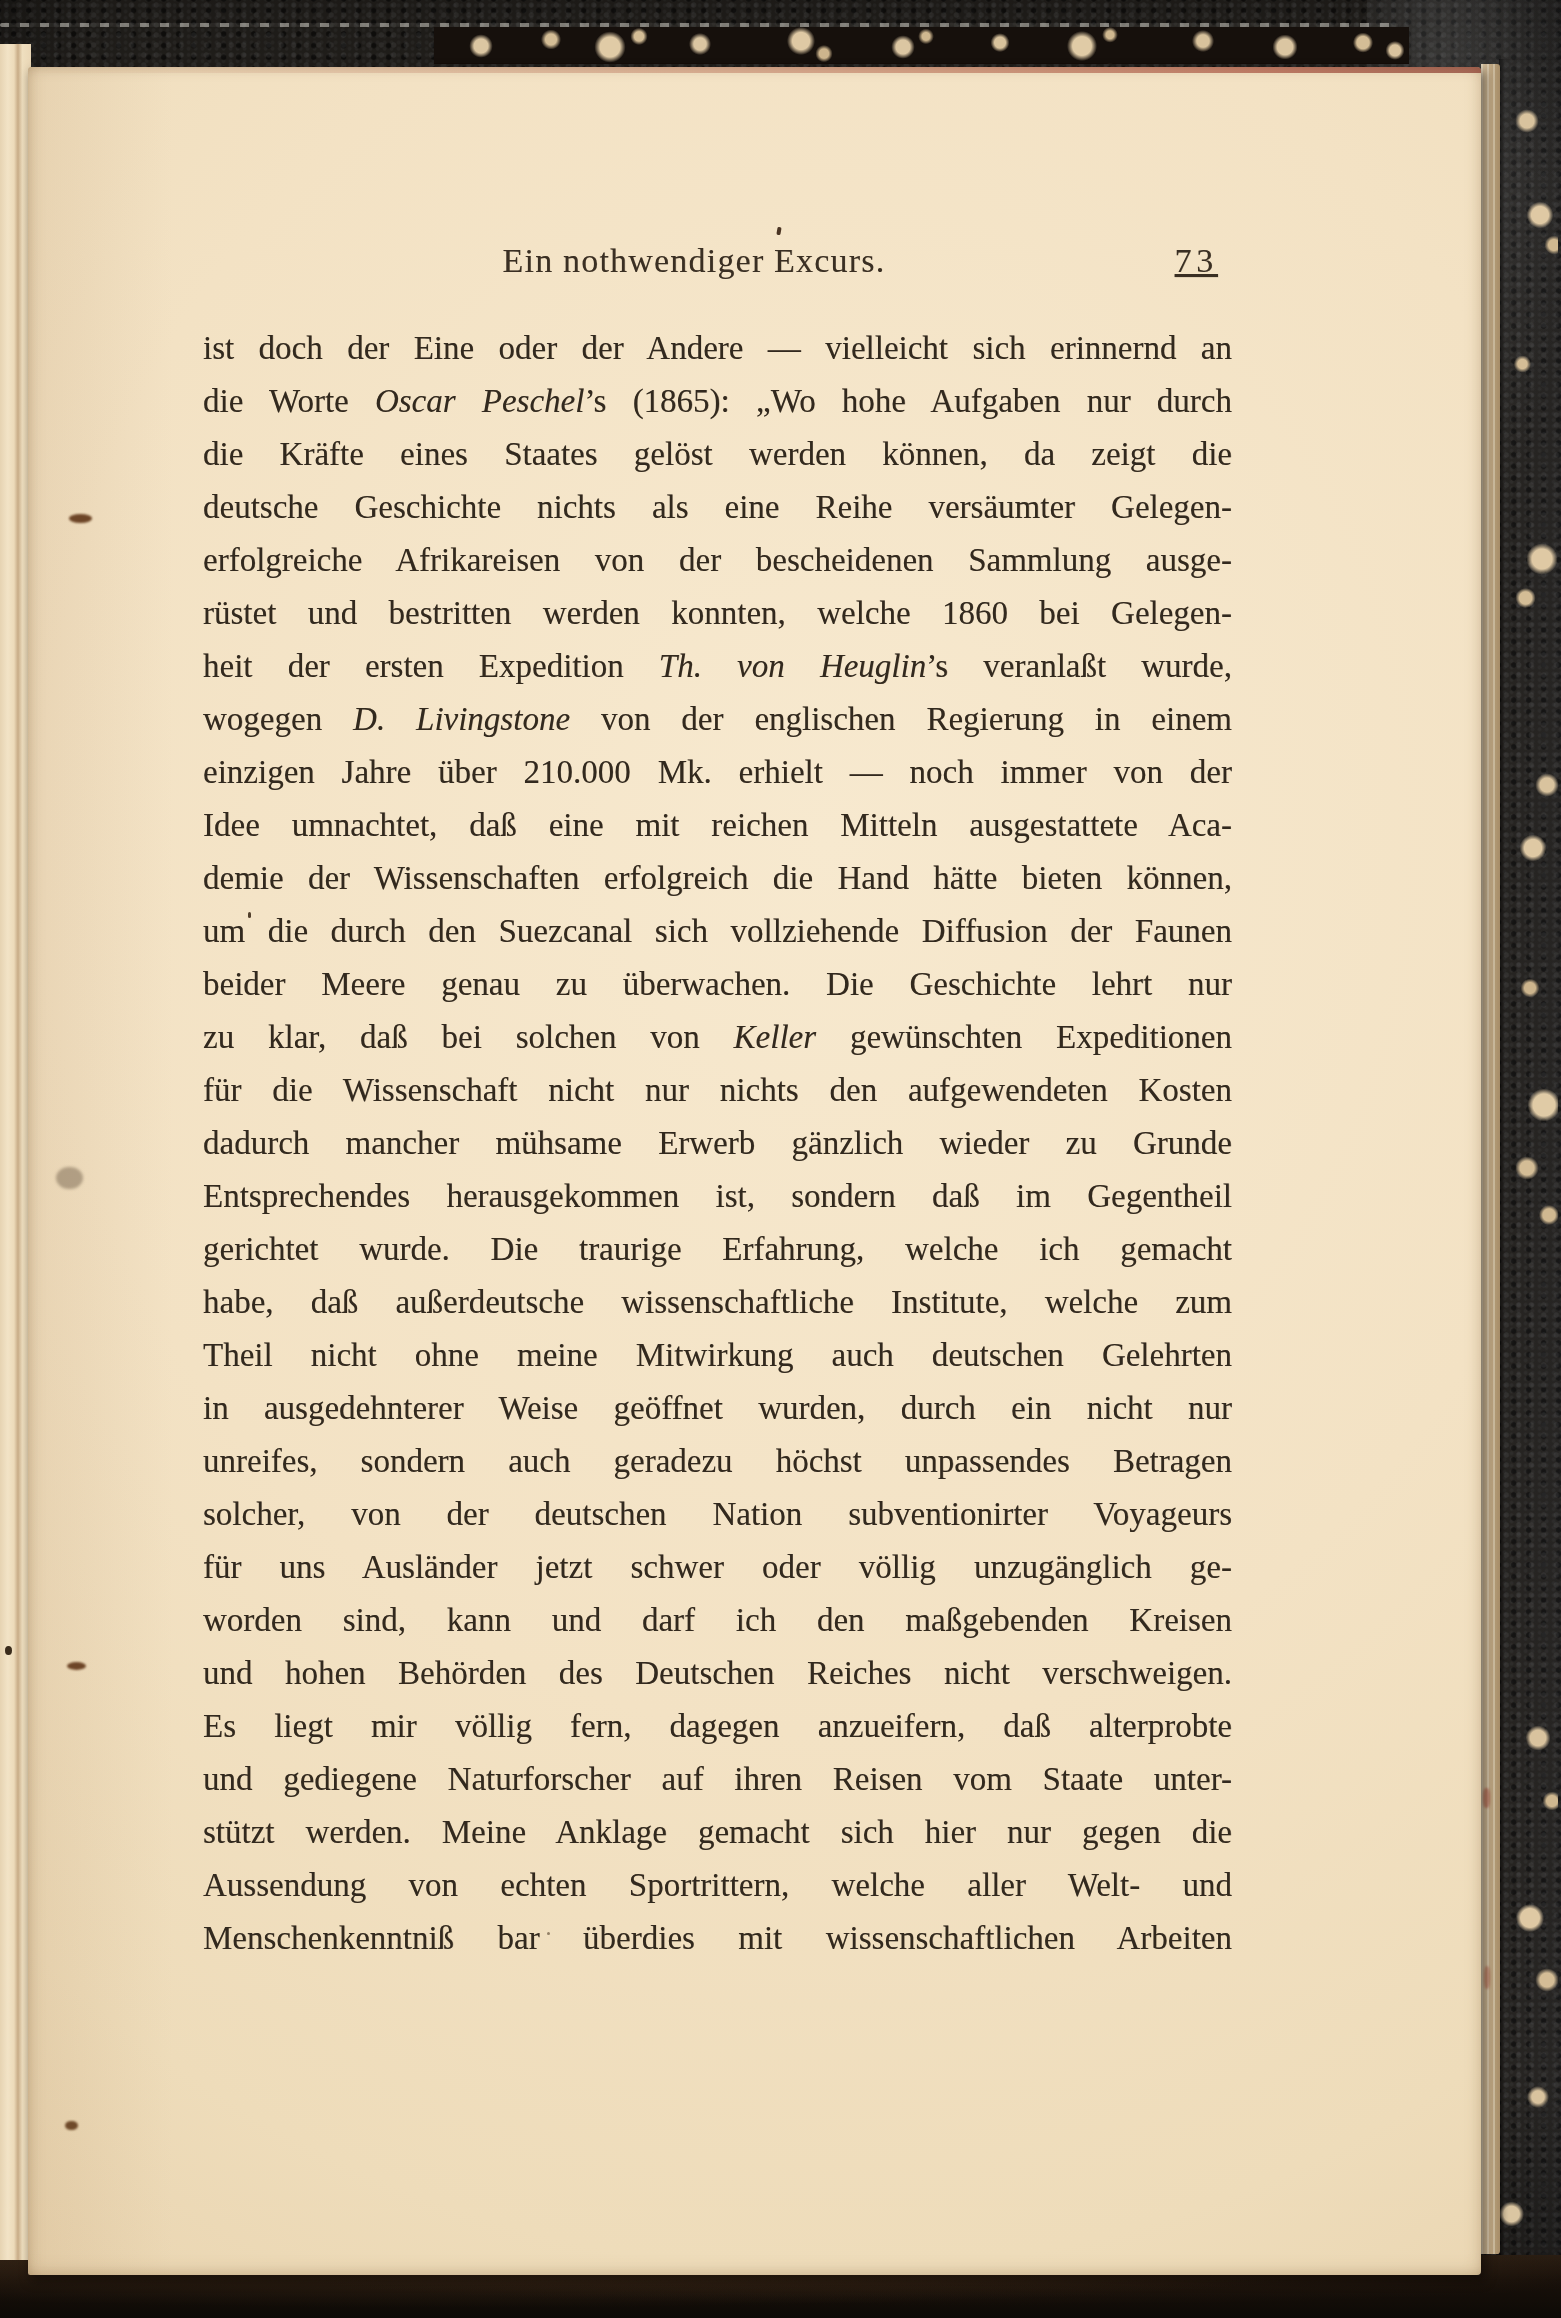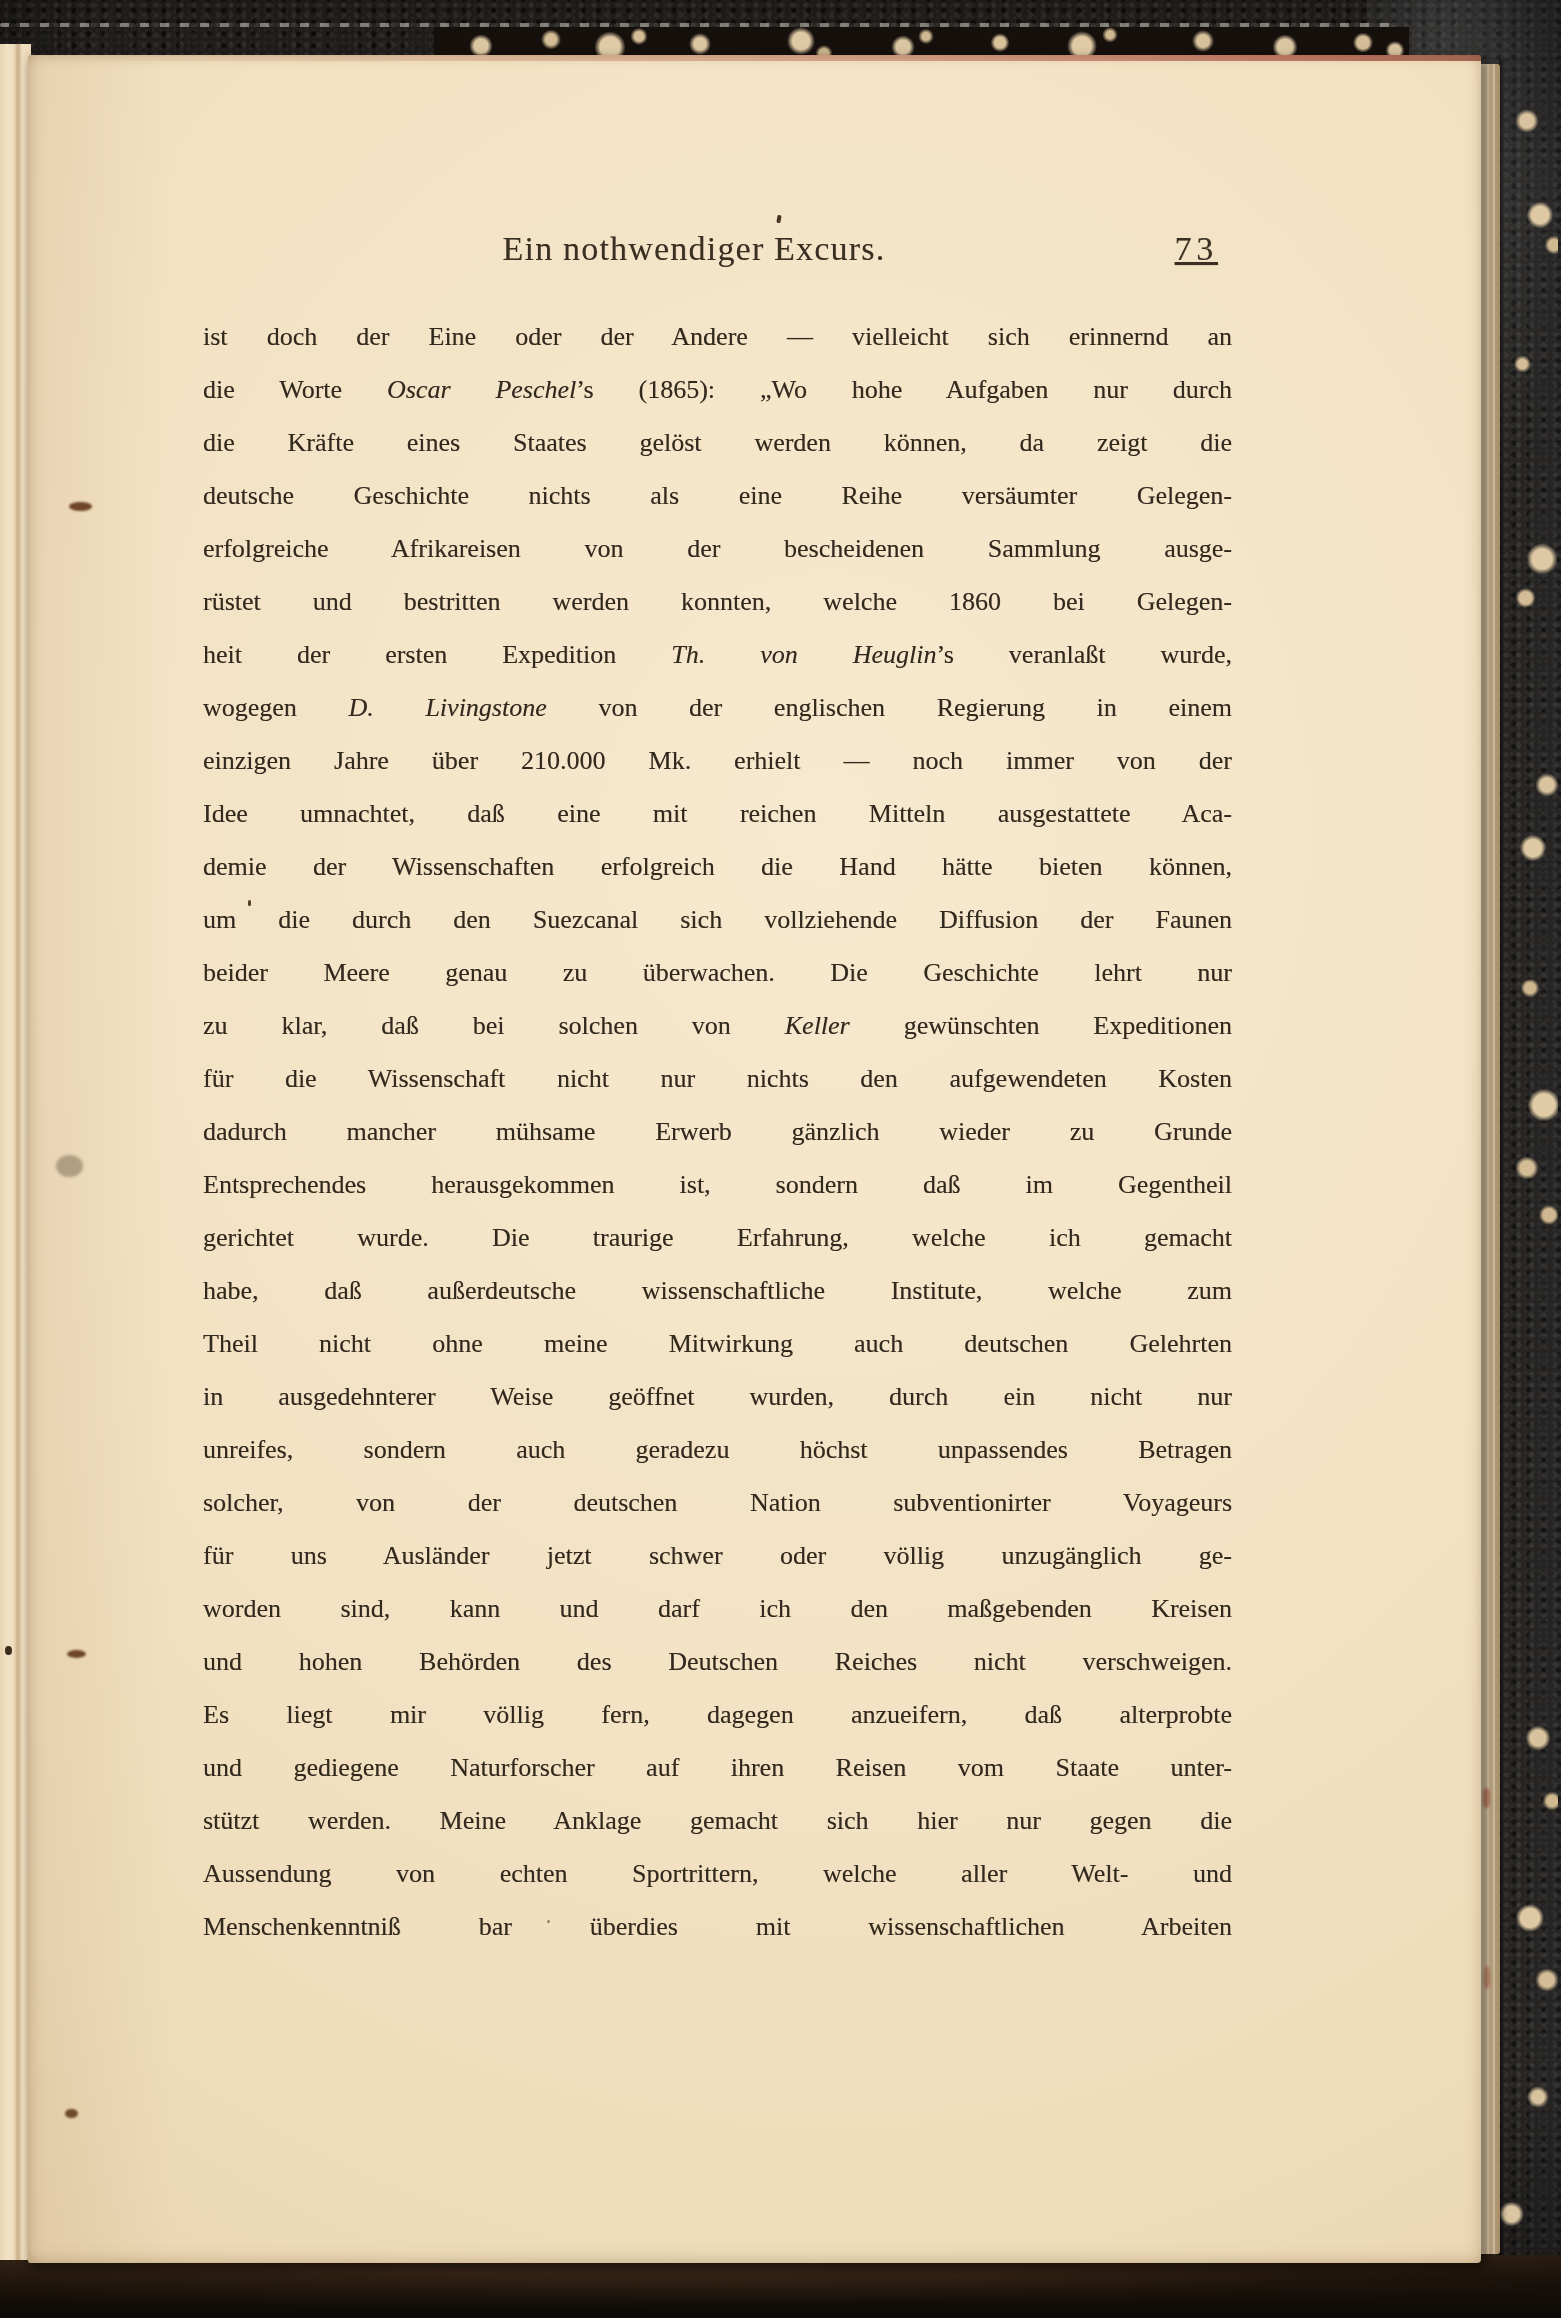--- a/index.html
+++ b/index.html
@@ -80,21 +80,21 @@
       repeating-linear-gradient(90deg, rgba(255,252,240,.30) 0 1.6px, rgba(0,0,0,0) 1.6px 6.2px),
       linear-gradient(to right,#d8c4a2,#c4ac88 45%,#b29a75 75%,#a68c68);
     border-radius:0 3.1px 3.1px 0;}
   .red-fleck{position:absolute;border-radius:40%;filter:blur(0.8px);}
 
   
   .left-strip{position:absolute;left:0;top:44px;width:31px;height:2216px;
     background:linear-gradient(to right,#e6d3b2 0,#f2e3c6 25%,#eddbba 45%,#c8ac87 58%,#efdfbf 72%,#ead7b6 100%);}
 
   
-  .page{position:absolute;left:28px;top:55px;width:1453px;height:2208px;
+  .page{position:absolute;left:28px;top:67px;width:1453px;height:2208px;
     border-radius:2.3px 3.9px 3.9px 2.3px;
     background-image:
       linear-gradient(to right, rgba(170,130,85,.14), transparent 10%),
       radial-gradient(120% 90% at 55% 35%, #f7e9cf 0%, #f3e2c4 45%, #eedcba 72%, #e7d1ac 93%, #dfc7a0 100%);
     box-shadow:inset 9.4px 0 17px -11px rgba(120,85,45,.35),
                inset -7.8px 0 17px -9.4px rgba(120,85,45,.28),
                inset 0 -9.4px 20px -11px rgba(120,85,45,.30),
                inset 0 11px 15.6px -12.5px rgba(120,85,45,.28),
                3.1px 4.7px 11px rgba(10,6,3,.55);}
   .red-top-edge{position:absolute;left:0;top:0;width:100%;height:6.2px;border-radius:2.3px 3.9px 0 0;
@@ -104,21 +104,21 @@
   
   .running-head{position:absolute;left:175px;top:173px;width:1029px;height:44px;
     color:#3a2f23;font-size:34px;line-height:41px;}
   .head-title{text-align:center;padding-right:47px;letter-spacing:1.2px;
     text-shadow:0.3px 0.3px 0.5px rgba(55,40,22,.35);}
   .page-num{position:absolute;right:14px;top:0;letter-spacing:4.7px;
     text-shadow:0.3px 0.3px 0.5px rgba(55,40,22,.35);text-decoration:underline;}
 
   
   .textblock{position:absolute;left:175px;top:255px;width:1029px;
-    color:#32291e;font-size:26px;}
+    color:#32291e;font-size:33px;}
   .line{height:53px;line-height:53px;overflow:hidden;
     text-align:justify;text-align-last:justify;
     text-shadow:0.3px 0.3px 0.5px rgba(50,35,20,.38);}
   .line em{}
 
   
   .mark{position:absolute;}
 </style>
 </head>
 <body>

